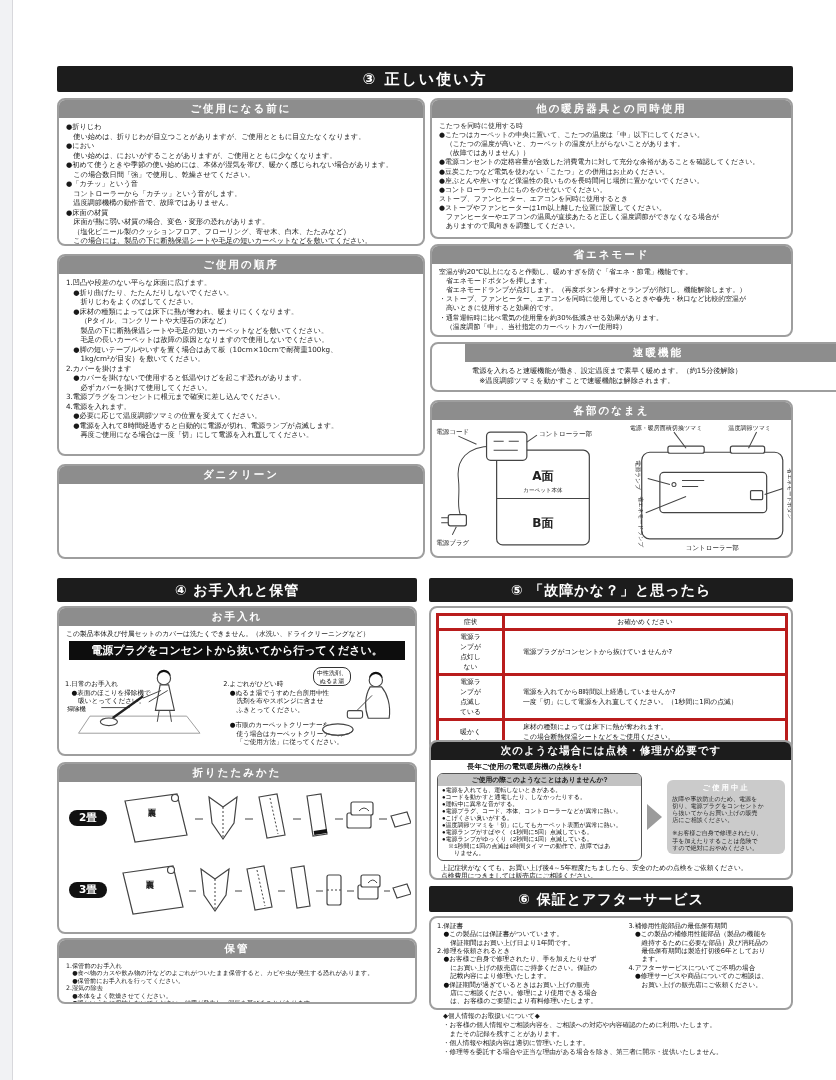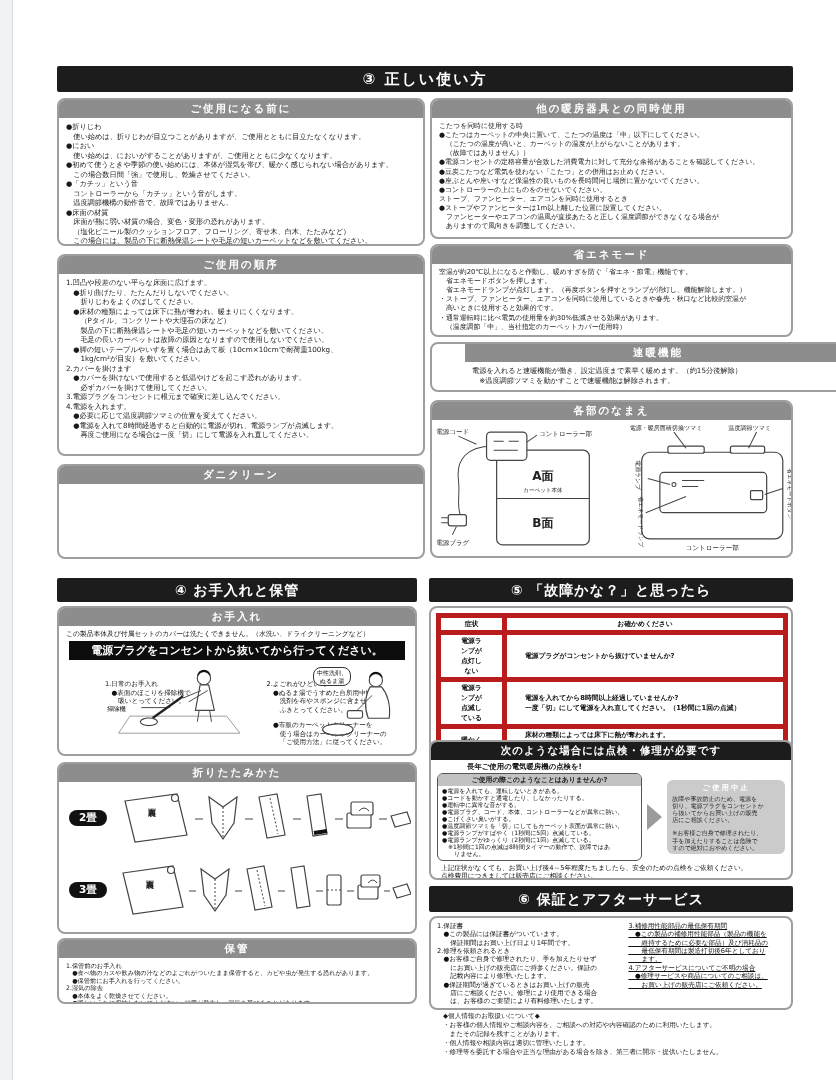--- a/index.html
+++ b/index.html
@@ -27,51 +27,51 @@
   #b-fold   { left:57px; top:762px; width:360px; height:172px; }
   #b-storage{ left:57px; top:938px; width:360px; height:66px; }
   #b-check  { left:429px; top:606px; width:364px; height:146px; }
   #b-inspect{ left:429px; top:740px; width:364px; height:140px; }
   #b-warranty{ left:429px; top:916px; width:364px; height:94px; }
   #privacy  { left:443px; top:1012px; width:350px; font-size:6.6px; line-height:1.35; color:#1a1a1a; white-space:pre-wrap; }
   
   .care-intro { font-size:6.8px; padding:3px 7px 1px 7px; color:#111; }
   .care-banner { background:#0d0d0d; color:#fff; font-weight:bold; font-size:11px; text-align:center; margin:1px 10px 3px 10px; padding:2px 0; }
   .care-cols { display:flex; padding:0 6px; }
-  .care-col { position:relative; font-size:6.6px; line-height:1.3; white-space:pre-wrap; color:#111;margin-left:40px; }
+  .care-col { position:relative; font-size:6.6px; line-height:1.3; white-space:pre-wrap; color:#111; }
   .care-col.c1 { width:46%; }
   .care-col.c2 { width:54%; }
   .vac-label { position:absolute; left:2px; top:42px; font-size:6.3px; }
   .bubble { position:absolute; right:58px; top:4px; border:1px solid #333; border-radius:8px; font-size:6px; line-height:1.25; padding:1px 3px; background:#fff; text-align:center; }
   
   .fold-row { position:relative; display:flex; align-items:center; height:72px; padding-left:10px; }
   .pill { background:#111; color:#fff; font-weight:bold; font-size:10.5px; border-radius:9px; padding:1px 10px; margin-right:8px; flex:0 0 auto; }
   .backlbl { position:absolute; writing-mode:vertical-rl; font-size:8px; font-weight:bold; color:#222; }
   
   table.chk { width:352px; margin:5px 5px; border-collapse:collapse; font-size:6.8px; color:#111; }
-  table.chk td, table.chk th { border:5px solid #b91c1c; padding:1px 18px; vertical-align:middle; font-weight:bold; white-space:pre-line; }
+  table.chk td, table.chk th { border:3px solid #b91c1c; padding:1px 18px; vertical-align:middle; font-weight:normal; white-space:pre-line; }
   table.chk th { text-align:center; }
   td.sym { width:66px; text-align:center; }
   
   .inspect-head { background:#1c1c1c; color:#fff; font-weight:bold; text-align:center; font-size:10.5px; padding:2px 0; letter-spacing:1px; }
   .inspect-sub { font-size:7.4px; font-weight:bold; padding:2px 0 1px 0; color:#111;margin-left:36px; }
   .inspect-row { display:flex; align-items:center; padding:0 6px; }
-  .ask-box { width:206px; border:1.5px solid #555; border-radius:6px; overflow:hidden; background:#fff; }
+  .ask-box { width:206px; border:1.5px solid #555; border-radius:6px; overflow:hidden; background:#fff;font-family:Liberation Mono, monospace; }
   .ask-h { background:#c2c2c2; color:#222; font-size:6.8px; font-weight:bold; text-align:center; padding:1px 0; }
   .ask-body { font-size:6px; line-height:1.16; padding:2px 4px; white-space:pre-wrap; color:#111; }
   .big-arrow { width:0; height:0; border-left:15px solid #9b9b9b; border-top:13px solid transparent; border-bottom:13px solid transparent; margin:0 5px; }
   .stop-box { width:118px; background:#cbcbcb; border-radius:6px; padding:3px 5px; }
   .stop-h { color:#fff; font-weight:bold; font-size:7.4px; text-align:center; letter-spacing:2px; margin-bottom:2px; }
   .stop-body { font-size:6px; line-height:1.2; color:#222; white-space:pre-wrap; }
   .inspect-foot { font-size:6.7px; line-height:1.3; padding:3px 8px 0 10px; white-space:pre-wrap; color:#111; }
   
   .war-cols { display:flex; padding:4px 6px; }
   .war-col { font-size:6.6px; line-height:1.27; white-space:pre-wrap; color:#111; }
   .war-col.w1 { width:55%; }
-  .war-col.w2 { width:45%;text-decoration:underline; }
+  .war-col.w2 { width:45%; }
   svg text { fill:#222; }
   .fs { fill:#fff; stroke:#444; stroke-width:1.2; }
   .sl { stroke:#444; stroke-width:1; fill:none; }
 </style>
 </head>
 <body>
 
 <div id="edge-strip" class="abs"></div>
 
 <div id="bar3" class="abs bar">③ 正しい使い方</div>

